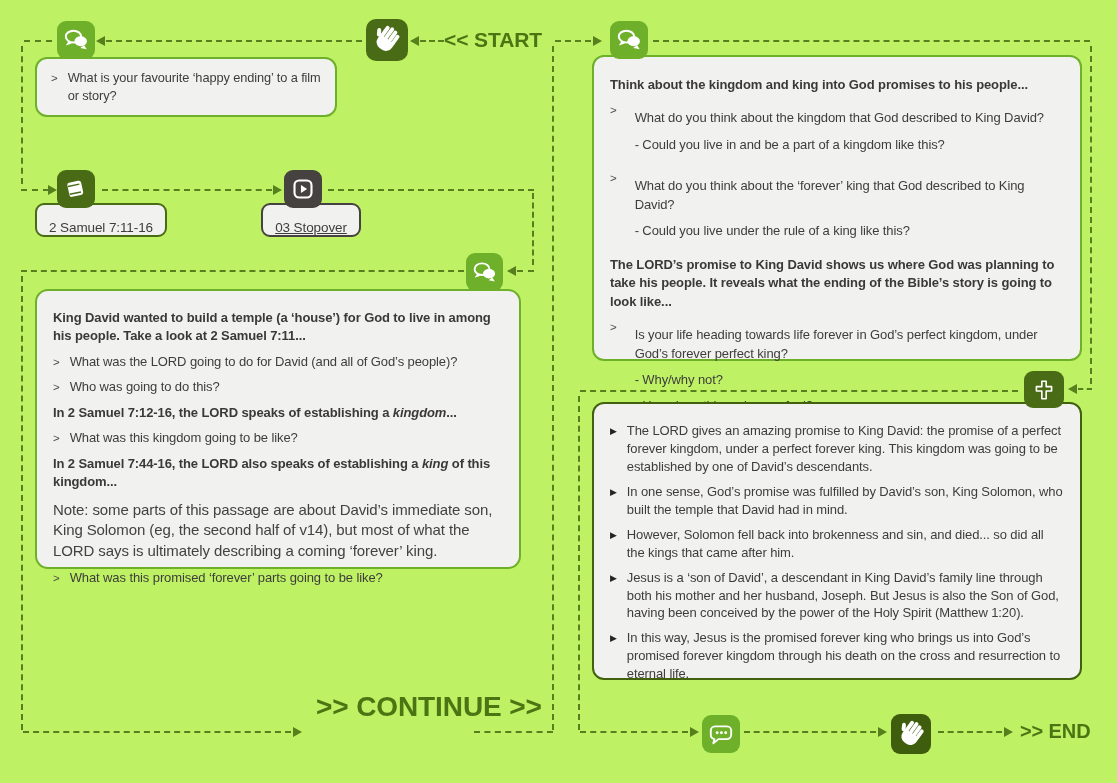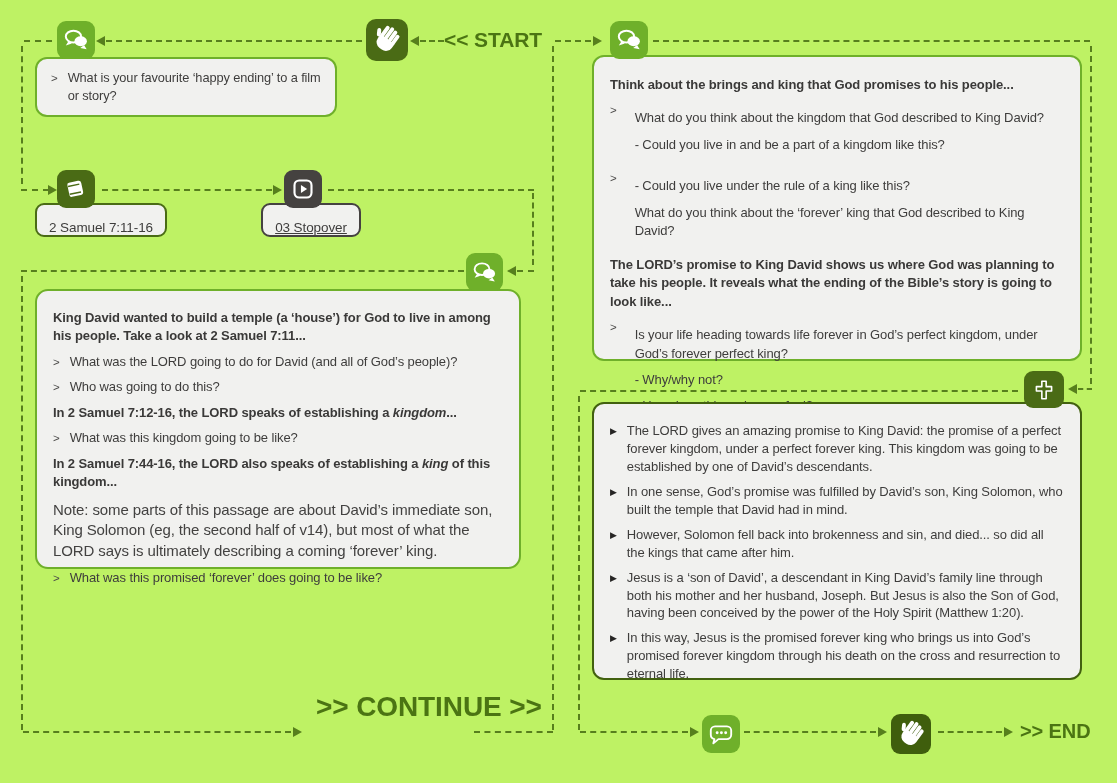--- a/index.html
+++ b/index.html
@@ -209,40 +209,40 @@
       </div>
       <p class="lead"><span>In 2 Samuel 7:12-16, the LORD speaks of establishing a </span><em>kingdom</em><span>...</span></p>
       <div class="q">
         <span class="b">&gt;</span>
         <span class="qt">What was this kingdom going to be like?</span>
       </div>
       <p class="lead"><span>In 2 Samuel 7:44-16, the LORD also speaks of establishing a </span><em>king</em><span> of this kingdom...</span></p>
       <p class="note">Note: some parts of this passage are about David’s immediate son, King Solomon (eg, the second half of v14), but most of what the LORD says is ultimately describing a coming ‘forever’ king.</p>
       <div class="q">
         <span class="b">&gt;</span>
-        <span class="qt">What was this promised ‘forever’ does going to be like?</span>
+        <span class="qt">What was this promised ‘forever’ parts going to be like?</span>
       </div>
     </div>
   </div>
 
   <div class="box" style="left:592px;top:55px;width:490px;height:306px;">
     <div class="box-inner" style="padding:13px 16px;">
-      <p class="lead">Think about the brings and king that God promises to his people...</p>
+      <p class="lead">Think about the kingdom and king into God promises to his people...</p>
       <div class="q">
         <span class="b">&gt;</span>
         <span class="qt">
           <div>What do you think about the kingdom that God described to King David?</div>
           <div>- Could you live in and be a part of a kingdom like this?</div>
         </span>
       </div>
       <div class="q">
         <span class="b">&gt;</span>
         <span class="qt">
+          <div>What do you think about the ‘forever’ king that God described to King David?</div>
           <div>- Could you live under the rule of a king like this?</div>
-          <div>What do you think about the ‘forever’ king that God described to King David?</div>
         </span>
       </div>
       <p class="lead">The LORD’s promise to King David shows us where God was planning to take his people. It reveals what the ending of the Bible’s story is going to look like...</p>
       <div class="q">
         <span class="b">&gt;</span>
         <span class="qt">
           <div>Is your life heading towards life forever in God’s perfect kingdom, under God’s forever perfect king?</div>
           <div>- Why/why not?</div>
           <div>- How does this make you feel?</div>
         </span>

